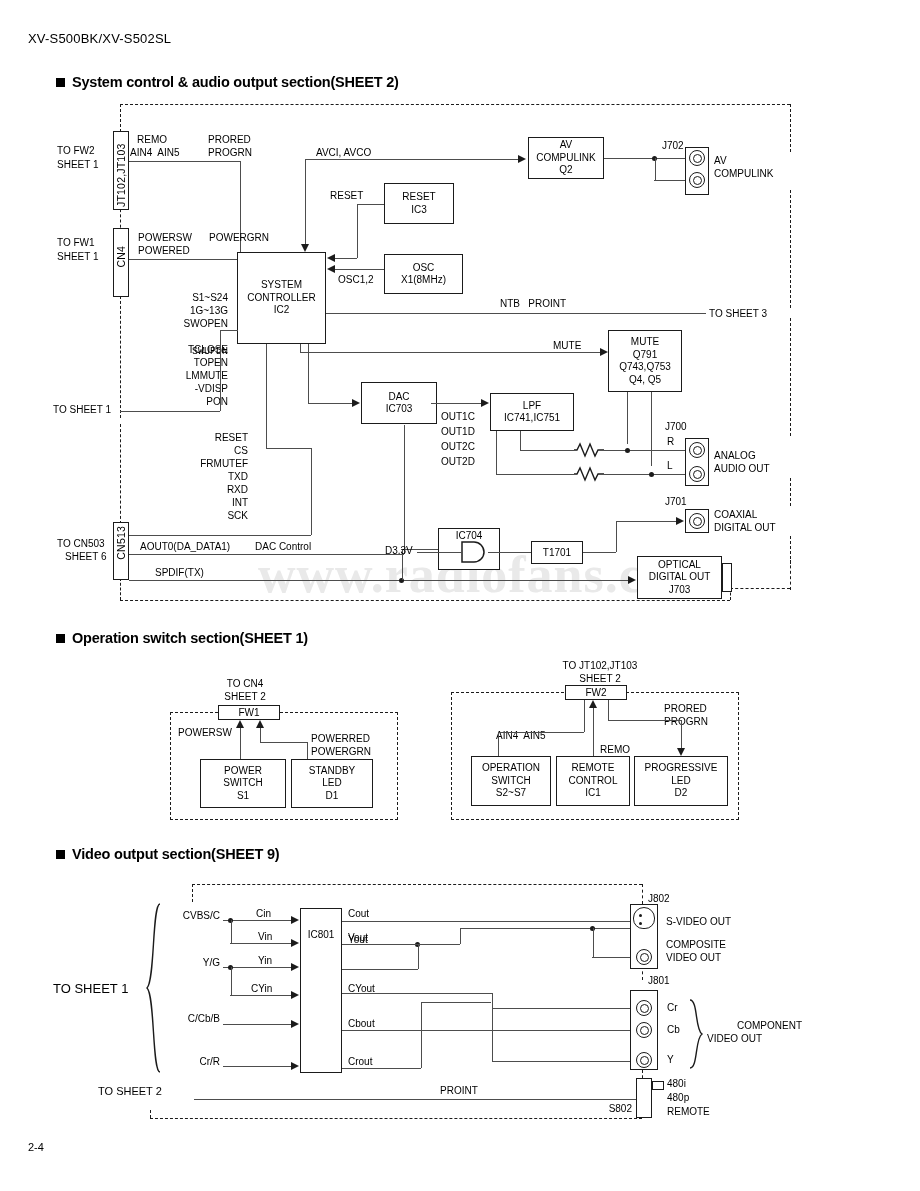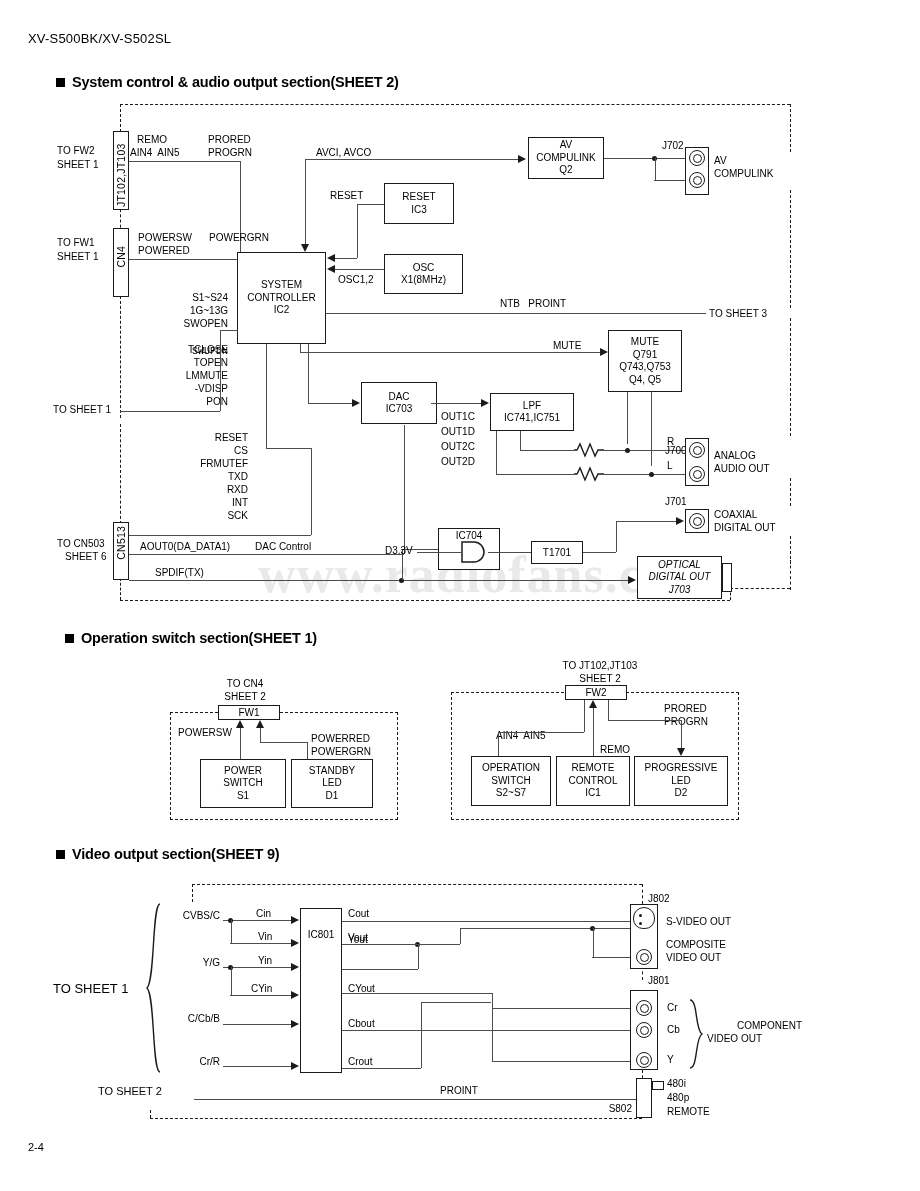--- a/index.html
+++ b/index.html
@@ -233,21 +233,21 @@
 <div class="dot" style="left:625px;top:447.5px;"></div>
 <div class="txt" style="left:667px;top:436px;">R</div>
 
 <svg class="res" style="left:574px;top:466px;" width="30" height="16" viewBox="0 0 30 16">
   <polyline points="0,8 3,8 6,2 11,14 16,2 21,14 24,8 30,8" fill="none" stroke="#1b1b1b" stroke-width="1.4"></polyline>
 </svg>
 <div class="h" style="left:604px;top:474px;width:81px;"></div>
 <div class="dot" style="left:649px;top:471.5px;"></div>
 <div class="txt" style="left:667px;top:460px;">L</div>
 
-<div class="txt" style="left:665px;top:421px;margin-top:24px;">J700</div>
+<div class="txt" style="left:665px;top:421px;">J700</div>
 <div class="jack-strip" style="left:685px;top:438px;width:24px;height:48px;"></div>
 <div class="rca" style="left:689px;top:442px;width:16px;height:16px;"></div>
 <div class="rca-in" style="left:692.5px;top:445.5px;width:9px;height:9px;"></div>
 <div class="rca" style="left:689px;top:466px;width:16px;height:16px;"></div>
 <div class="rca-in" style="left:692.5px;top:469.5px;width:9px;height:9px;"></div>
 <div class="txt" style="left:714px;top:450px;">ANALOG</div>
 <div class="txt" style="left:714px;top:463px;">AUDIO OUT</div>
 
 <div class="txt r" style="left:160px;top:432px;width:88px;">RESET</div>
 <div class="txt r" style="left:160px;top:445px;width:88px;">CS</div>
@@ -298,28 +298,28 @@
 <div class="h" style="left:616px;top:521px;width:65px;"></div>
 <div class="arr-r" style="left:676px;top:516.5px;"></div>
 
 <div class="txt" style="left:665px;top:496px;">J701</div>
 <div class="jack-strip" style="left:685px;top:509px;width:24px;height:24px;"></div>
 <div class="rca" style="left:689px;top:513px;width:16px;height:16px;"></div>
 <div class="rca-in" style="left:692.5px;top:516.5px;width:9px;height:9px;"></div>
 <div class="txt" style="left:714px;top:509px;">COAXIAL</div>
 <div class="txt" style="left:714px;top:522px;">DIGITAL OUT</div>
 
-<div class="box" style="left:637px;top:556px;width:85px;height:43px;flex-direction:column;font-style:italic;">
+<div class="box" style="left:637px;top:556px;width:85px;height:43px;flex-direction:column;">
   <span>OPTICAL</span>
   <span>DIGITAL OUT</span>
   <span>J703</span>
 </div>
 <div class="thinbox" style="left:722px;top:563px;width:10px;height:29px;"></div>
 
-<div class="sect-head" style="left:56px;top:630px;margin-left:9px;">
+<div class="sect-head" style="left:56px;top:630px;">
   <span class="sq"></span><span>Operation switch section(SHEET 1)</span>
 </div>
 
 <div class="txt c" style="left:195px;top:678px;width:100px;">TO CN4</div>
 <div class="txt c" style="left:195px;top:691px;width:100px;">SHEET 2</div>
 
 <div class="dash-box" style="left:170px;top:712px;width:228px;height:108px;"></div>
 <div class="thinbox" style="left:218px;top:705px;width:62px;height:15px;background:#fff;">
   <span>FW1</span>
 </div>

